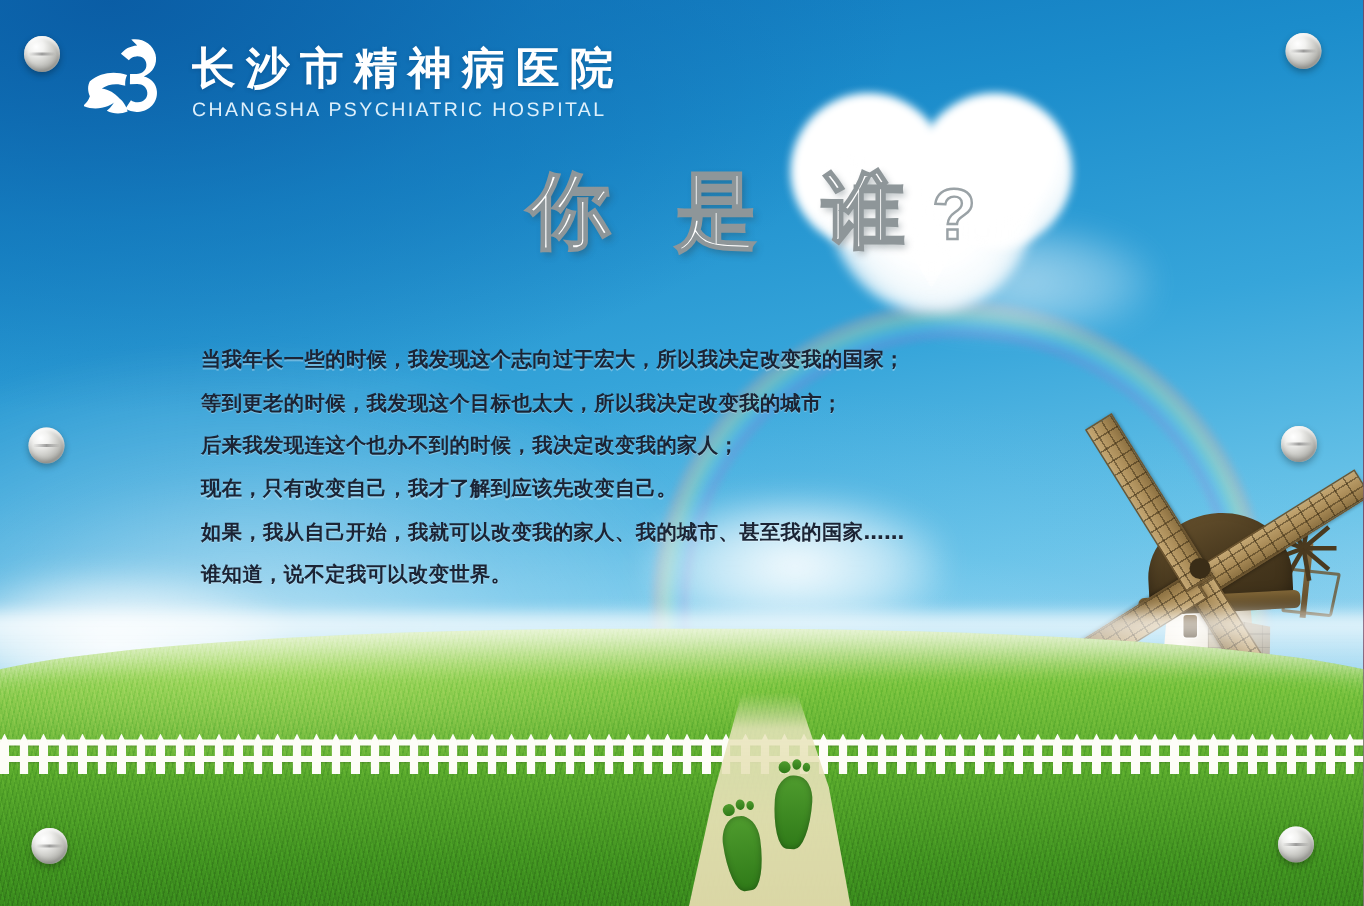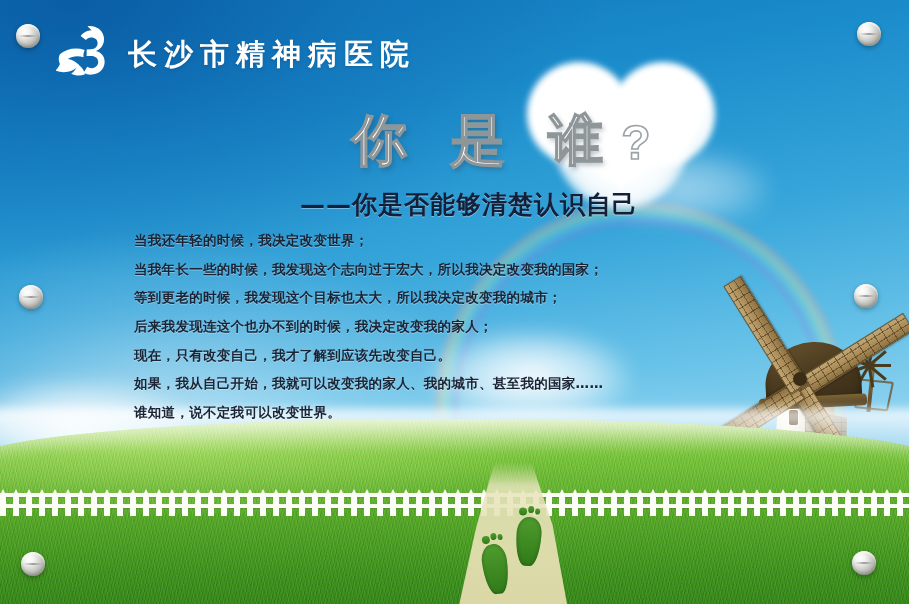--- a/index.html
+++ b/index.html
@@ -421,30 +421,29 @@
   <div class="header">
     <div class="logo-mark">
       <svg viewBox="0 0 58 62" width="58" height="62" aria-hidden="true">
         <path fill="#ffffff" d="M31.5 2.3c7.6-1.2 14.6 3.2 16.2 10.1 1.5 6.4-1.9 12.3-7.8 14.6 4.9 1.1 8.3 4.8 8.7 9.8.6 7.3-4.9 13.3-12.6 13.8-3.2.2-6-.6-8.3-2.2l3.6-5.6c1.4 1 3 1.5 4.7 1.4 3.9-.2 6.5-3 6.2-6.6-.3-3.4-3.1-5.7-7-5.6l-4.6.1.1-6.7 4.2-.1c4-.1 6.8-2.6 6.7-6.2-.1-3.4-2.9-5.8-6.7-5.5-2.1.1-3.8 1-5 2.5l-5.3-4.2c2.4-3.2 6-5.2 10.9-5.6z"></path>
         <path fill="#ffffff" d="M3.9 30.2c6.9-5.8 16.1-7.1 24.8-4.2-1.1 2.5-1.4 4.6-1.2 7.2-5.6-1.9-11.3-1.2-15.6 1.8 4.6.7 8.7 3 11.6 6.6-6.6 6.4-16 8.5-24.2 4.9 2.3-1.8 3.8-3.9 4.6-6.4-1.6-3.6-1.5-6.9 0-9.9z"></path>
         <path fill="#ffffff" d="M21.8 40.2c3.6 2.3 6.2 5.8 7.3 10.1-4.6 1.9-9.6 1.7-13.9-.5 3-2.2 5.3-5.4 6.6-9.6z"></path>
       </svg>
     </div>
     <div>
       <div class="brand-cn">长沙市精神病医院</div>
+      <div class="brand-en">CHANGSHA PSYCHIATRIC HOSPITAL</div>
     </div>
   </div>
 
   <div class="main-title">
     <span>你 是 谁</span><span class="qmark">?</span>
   </div>
-  <div class="sub-title">——你是否能够清楚认识自己</div>
 
   <div class="body-text" id="body-text">
-      <p class="indent">当我还年轻的时候，我决定改变世界；</p>
       <p class="indent">当我年长一些的时候，我发现这个志向过于宏大，所以我决定改变我的国家；</p>
       <p class="indent">等到更老的时候，我发现这个目标也太大，所以我决定改变我的城市；</p>
       <p class="indent">后来我发现连这个也办不到的时候，我决定改变我的家人；</p>
       <p class="indent">现在，只有改变自己，我才了解到应该先改变自己。</p>
       <p class="indent">如果，我从自己开始，我就可以改变我的家人、我的城市、甚至我的国家……</p>
       <p class="indent">谁知道，说不定我可以改变世界。</p>
     </div>
 
   <div id="screw-layer">
       <div class="screw" style="left: 16px; top: 24px;"></div>

